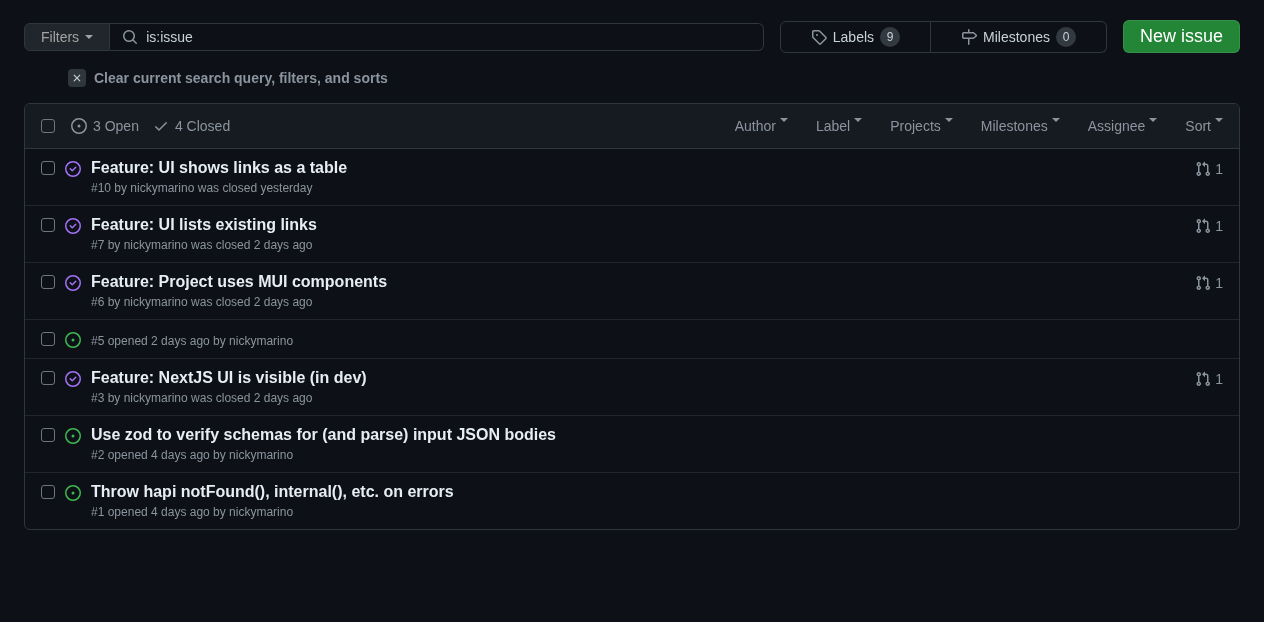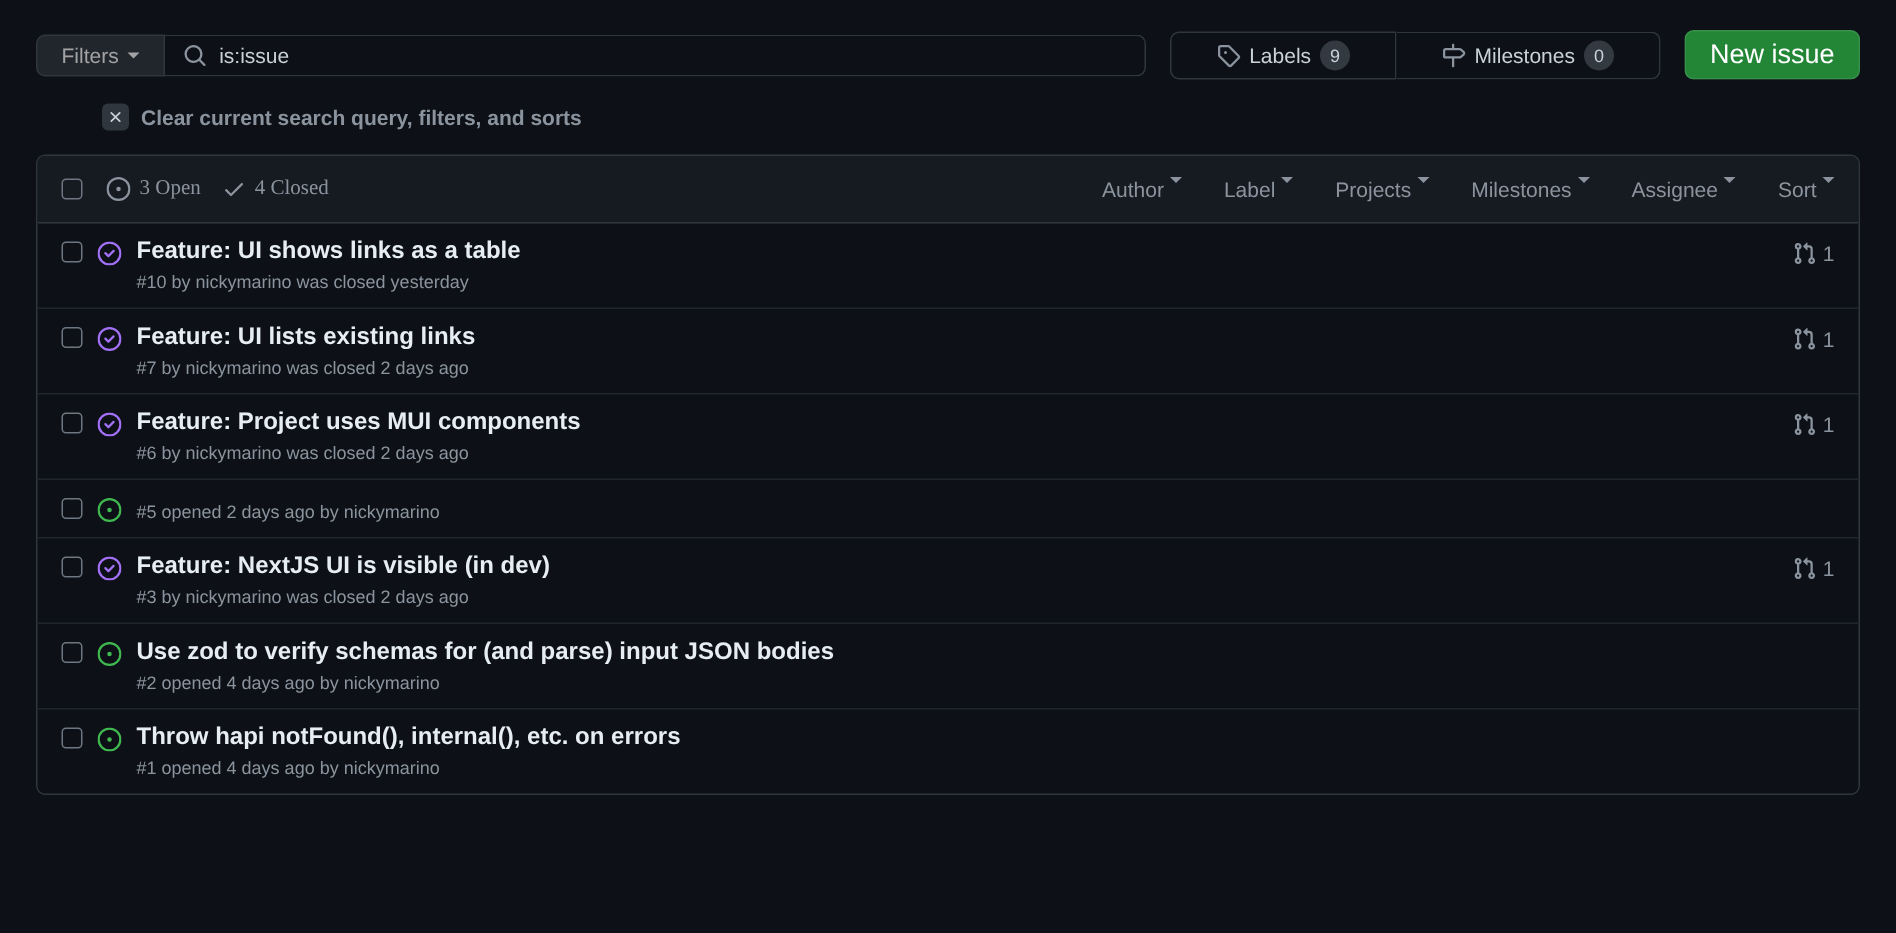--- a/index.html
+++ b/index.html
@@ -142,21 +142,20 @@
     display: flex;
     gap: 14px;
   }
   .oc-link {
     display: flex;
     align-items: center;
     gap: 6px;
     color: #8b949e;
     cursor: pointer;
     font-size: 14px;
-    font-family: Liberation Serif, serif;
   }
   .hdr-right {
     margin-left: auto;
     display: flex;
     gap: 28px;
   }
   .filter-drop {
     display: flex;
     align-items: flex-start;
     gap: 2px;

